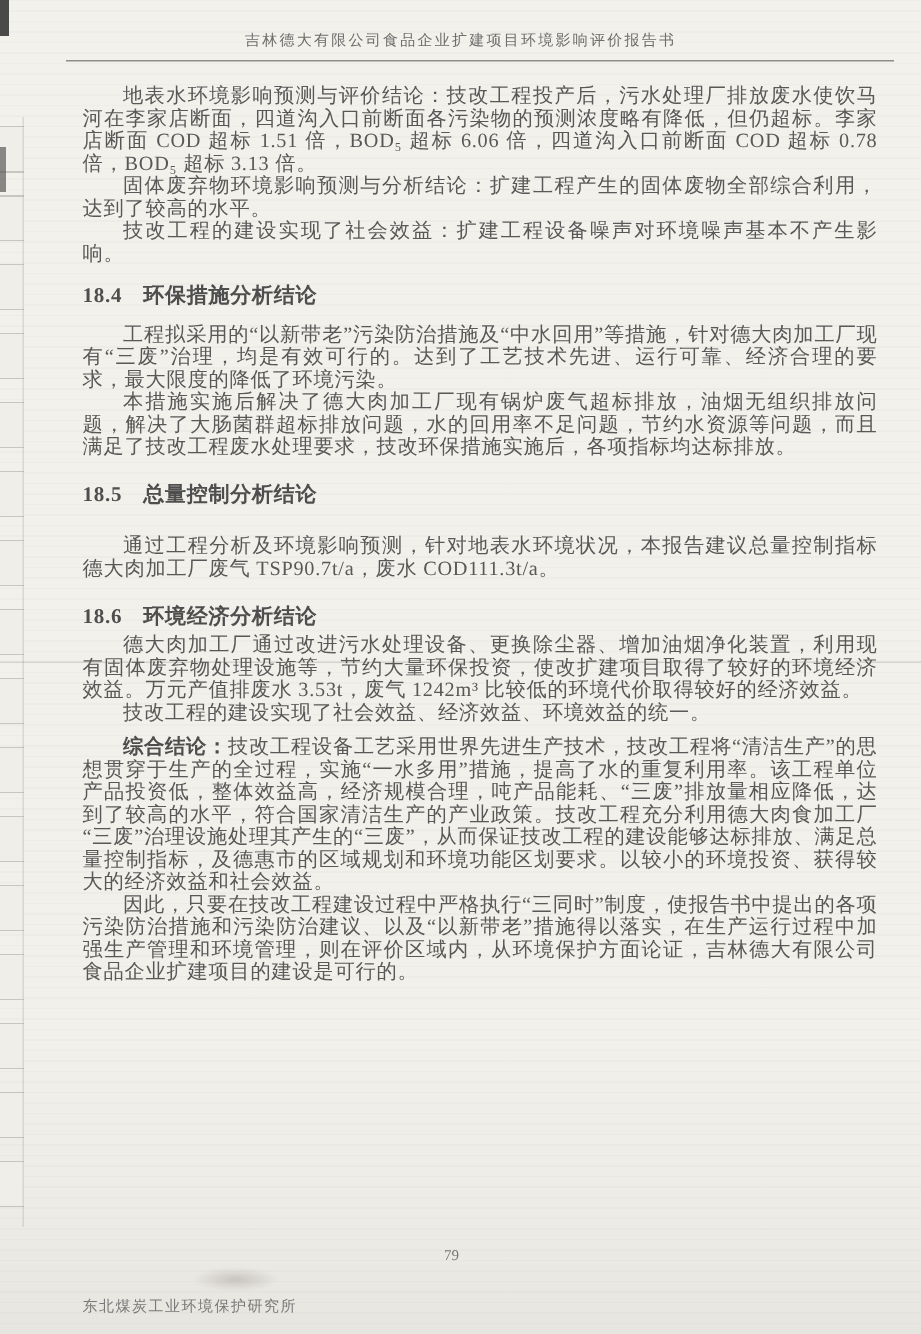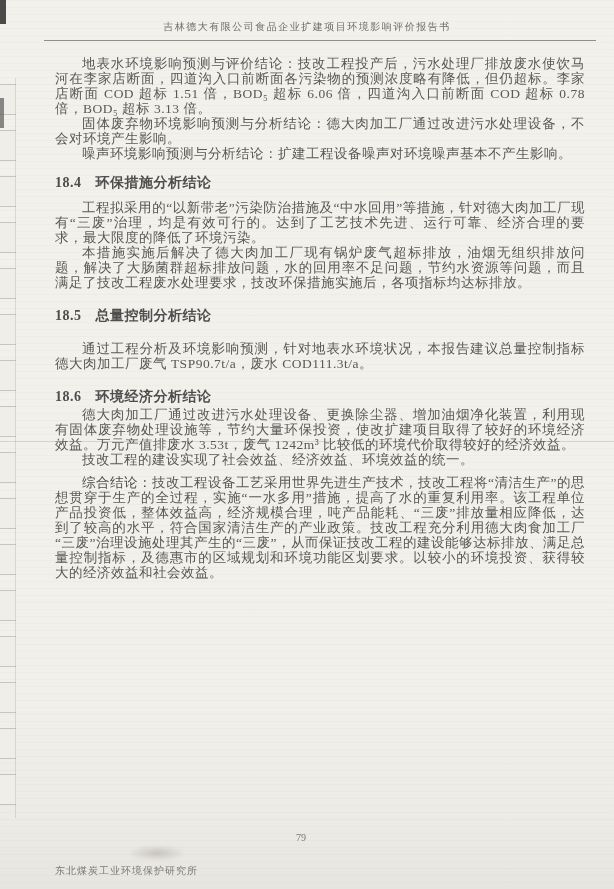--- a/index.html
+++ b/index.html
@@ -61,21 +61,21 @@
     font-size:13.5px;line-height:15px;letter-spacing:0.5px;
     text-align:justify;
   }
   .content p{margin:0;text-indent:2em;}
   .sec-heading{
     margin:14px 0 10px 0;
     font-weight:bold;color:#4e4e4e;font-size:14px;letter-spacing:0.5px;
   }
   .sec-heading .sec-num{display:inline-block;margin-right:14px;font-family:"Liberation Serif",serif;}
   .gap-sm{height:8px;}
-  .conclusion-lead{font-weight:normal;color:#4e4e4e;}
+  .conclusion-lead{font-weight:bold;color:#4e4e4e;}
   .footer-org{
     position:absolute;left:55px;top:820px;
     font-size:10px;color:#787878;letter-spacing:1px;margin-top:44px;
   }
   .footer-page{
     position:absolute;left:296px;top:832px;
     font-size:10px;color:#787878;
   }
 </style>
 </head>
@@ -88,22 +88,22 @@
   <div class="scan-mark-left2"></div>
   <div class="footer-smudge"></div>
 
   <div class="header">吉林德大有限公司食品企业扩建项目环境影响评价报告书</div>
   <div class="header-rule"></div>
   <div class="scan-line-186"></div>
 
   <div class="content">
 
     <p>地表水环境影响预测与评价结论：技改工程投产后，污水处理厂排放废水使饮马河在李家店断面，四道沟入口前断面各污染物的预测浓度略有降低，但仍超标。李家店断面 COD 超标 1.51 倍，BOD₅ 超标 6.06 倍，四道沟入口前断面 COD 超标 0.78 倍，BOD₅ 超标 3.13 倍。</p>
-    <p>固体废弃物环境影响预测与分析结论：德大肉加工厂通过改进污水处理设备，不会对环境产生影响。</p>
-    <p>噪声环境影响预测与分析结论：扩建工程设备噪声对环境噪声基本不产生影响。</p>
+    <p>固体废弃物环境影响预测与分析结论：扩建工程产生的固体废物全部综合利用，达到了较高的水平。</p>
+    <p>技改工程的建设实现了社会效益：扩建工程设备噪声对环境噪声基本不产生影响。</p>
 
     <div class="sec-heading">
       <span class="sec-num">18.4</span><span>环保措施分析结论</span>
     </div>
     <p>工程拟采用的“以新带老”污染防治措施及“中水回用”等措施，针对德大肉加工厂现有“三废”治理，均是有效可行的。达到了工艺技术先进、运行可靠、经济合理的要求，最大限度的降低了环境污染。</p>
     <p>本措施实施后解决了德大肉加工厂现有锅炉废气超标排放，油烟无组织排放问题，解决了大肠菌群超标排放问题，水的回用率不足问题，节约水资源等问题，而且满足了技改工程废水处理要求，技改环保措施实施后，各项指标均达标排放。</p>
 
     <div class="sec-heading" style="margin-top:18px;">
       <span class="sec-num">18.5</span><span>总量控制分析结论</span>
     </div>
@@ -111,19 +111,20 @@
     <p>通过工程分析及环境影响预测，针对地表水环境状况，本报告建议总量控制指标德大肉加工厂废气 TSP90.7t/a，废水 COD111.3t/a。</p>
 
     <div class="sec-heading" style="margin-top:18px;margin-bottom:3px;">
       <span class="sec-num">18.6</span><span>环境经济分析结论</span>
     </div>
     <p>德大肉加工厂通过改进污水处理设备、更换除尘器、增加油烟净化装置，利用现有固体废弃物处理设施等，节约大量环保投资，使改扩建项目取得了较好的环境经济效益。万元产值排废水 3.53t，废气 1242m³ 比较低的环境代价取得较好的经济效益。</p>
     <p>技改工程的建设实现了社会效益、经济效益、环境效益的统一。</p>
 
     <p style="margin-top:8px;"><span class="conclusion-lead">综合结论：</span><span>技改工程设备工艺采用世界先进生产技术，技改工程将“清洁生产”的思想贯穿于生产的全过程，实施“一水多用”措施，提高了水的重复利用率。该工程单位产品投资低，整体效益高，经济规模合理，吨产品能耗、“三废”排放量相应降低，达到了较高的水平，符合国家清洁生产的产业政策。技改工程充分利用德大肉食加工厂“三废”治理设施处理其产生的“三废”，从而保证技改工程的建设能够达标排放、满足总量控制指标，及德惠市的区域规划和环境功能区划要求。以较小的环境投资、获得较大的经济效益和社会效益。</span></p>
 
+    <p>因此，只要在技改工程建设过程中严格执行“三同时”制度，使报告书中提出的各项污染防治措施和污染防治建议、以及“以新带老”措施得以落实，在生产运行过程中加强生产管理和环境管理，则在评价区域内，从环境保护方面论证，吉林德大有限公司食品企业扩建项目的建设是可行的。</p>
 
   </div>
 
   <div class="footer-org">东北煤炭工业环境保护研究所</div>
   <div class="footer-page">79</div>
 
 </div>
 
 </body></html>

